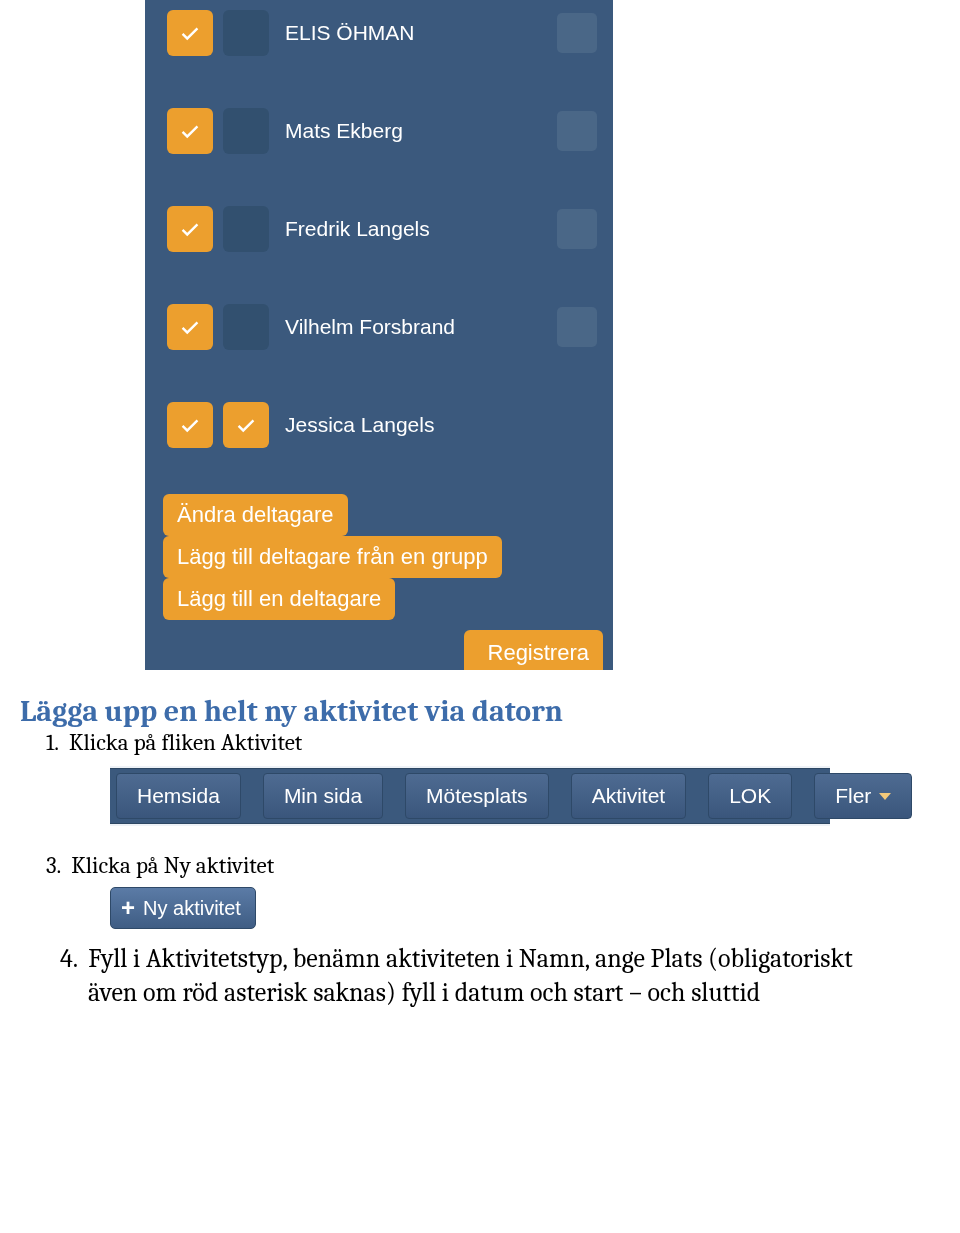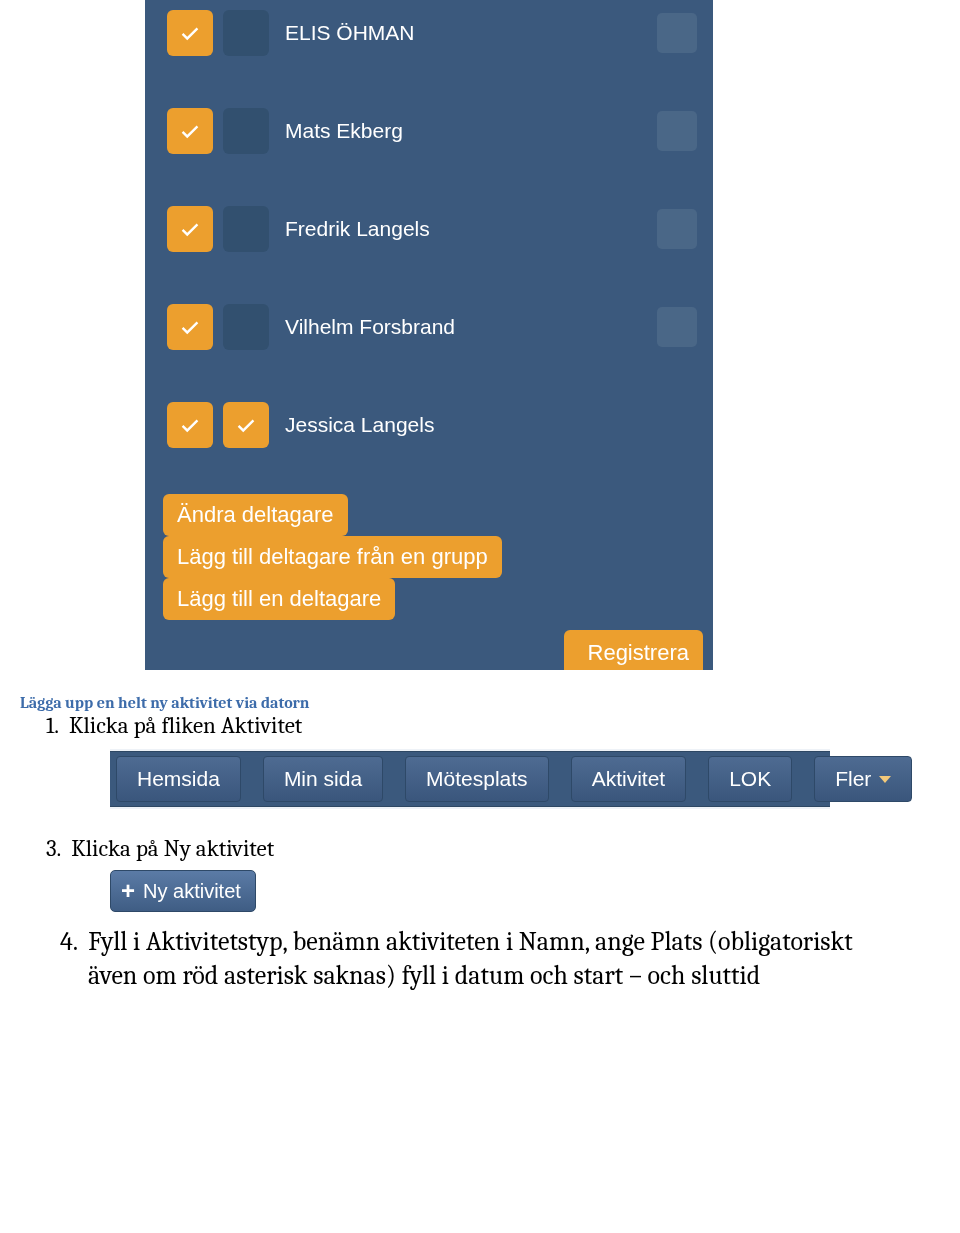--- a/index.html
+++ b/index.html
@@ -10,21 +10,21 @@
     width: 960px;
     color: #000;
   }
   .page {
     box-sizing: border-box;
     padding: 0 20px 40px 20px;
   }
   
   .participant-panel {
     margin-left: 125px;
-    width: 568px;
+    width: 468px;
     background: #3b597d;
     padding: 0 0 0 0;
     font-family: "Helvetica Neue", Arial, sans-serif;
   }
   .participant-row {
     display: flex;
     align-items: center;
     padding: 10px 12px 42px 22px;
     position: relative;
   }
@@ -91,21 +91,21 @@
     padding: 10px 14px 4px 24px;
     border-radius: 6px 6px 0 0;
     border: none;
     font-family: "Helvetica Neue", Arial, sans-serif;
     cursor: pointer;
   }
   
   .blue-heading {
     color: #3d6caa;
     font-weight: bold;
-    font-size: 16px;
+    font-size: 30px;
     margin: 24px 0 0 0;
   }
   .step {
     font-size: 23px;
     color: #000;
     margin: 0;
     padding-left: 54px;
     text-indent: -28px;
   }
   .step-num {

